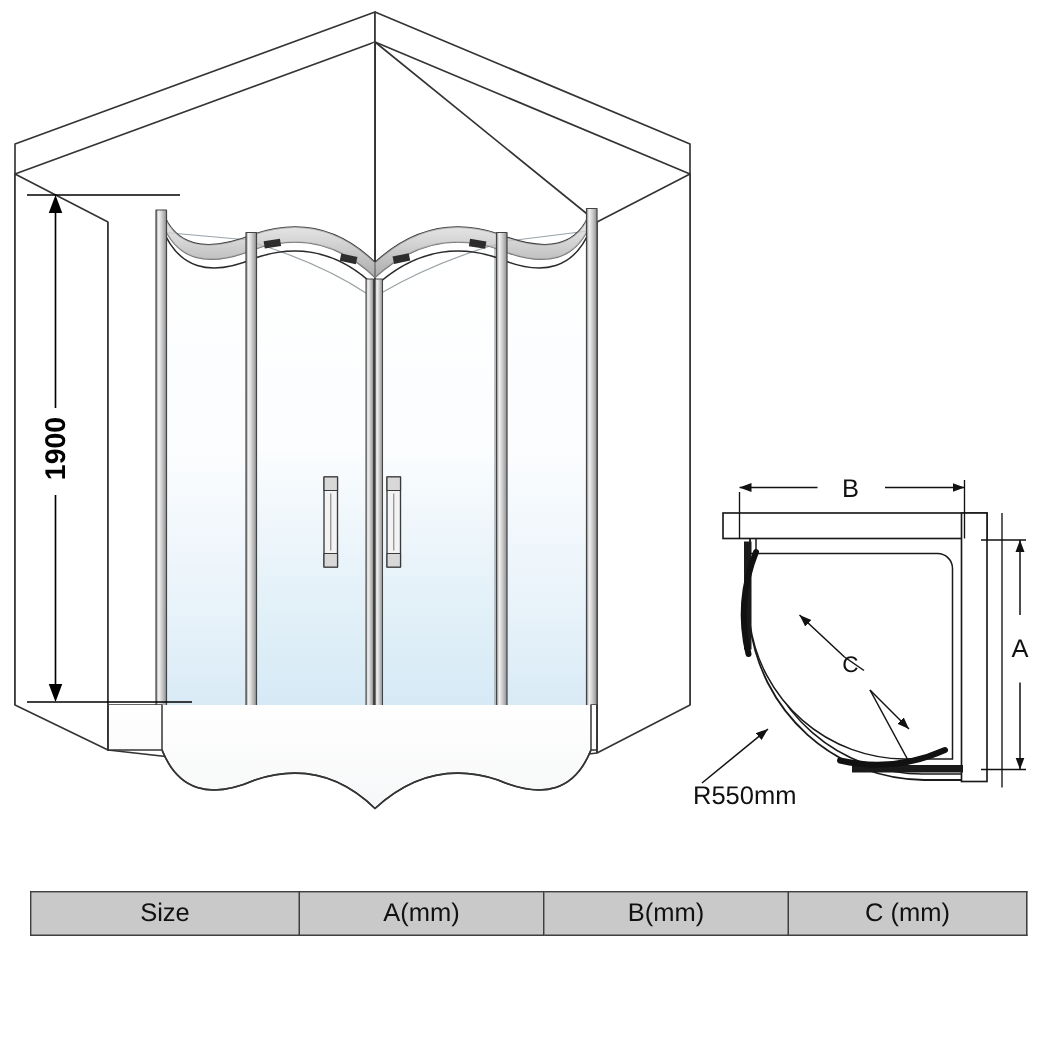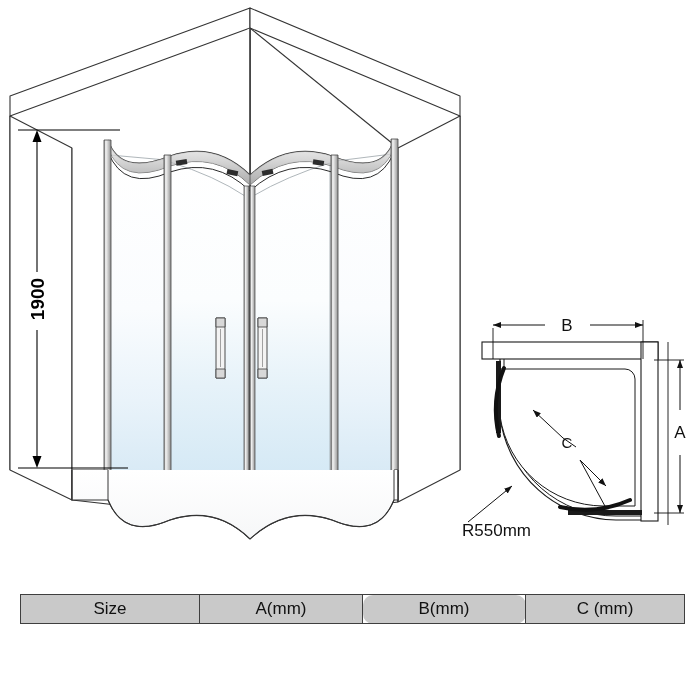--- a/index.html
+++ b/index.html
@@ -34,21 +34,21 @@
     height:28px;
     font-size:17px;
   }
   .spec-table tr.body td{
     background:#ffffff;
     height:26px;
     font-size:14px;
   }
   .col-size{width:178px;margin-top:16px;}
   .col-a{width:162px;}
-  .col-b{width:162px;border-radius:10px;}
+  .col-b{width:162px;}
   .col-c{width:158px;}
   .vlabel{
     position:absolute;
     font-size:19px;
     font-weight:bold;
     letter-spacing:0px;
     transform:rotate(-90deg);
     transform-origin:center center;
     white-space:nowrap;
   }

